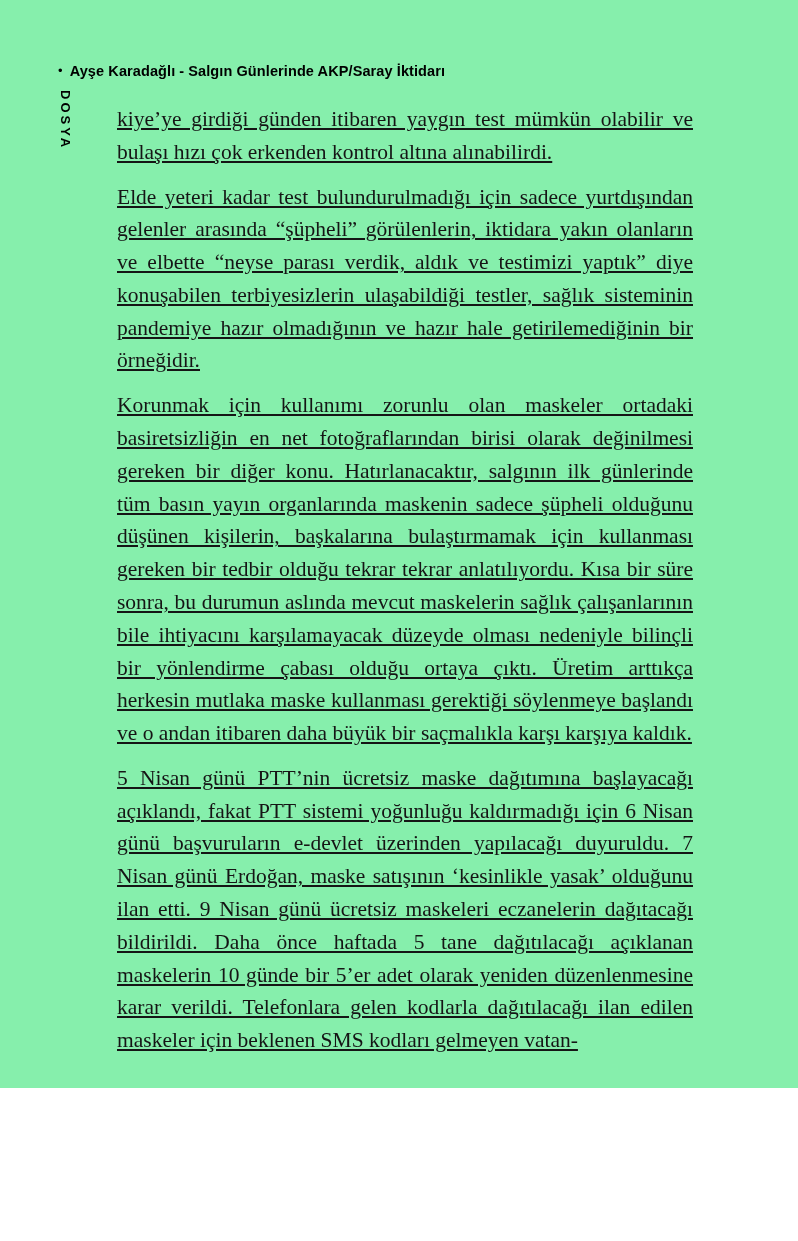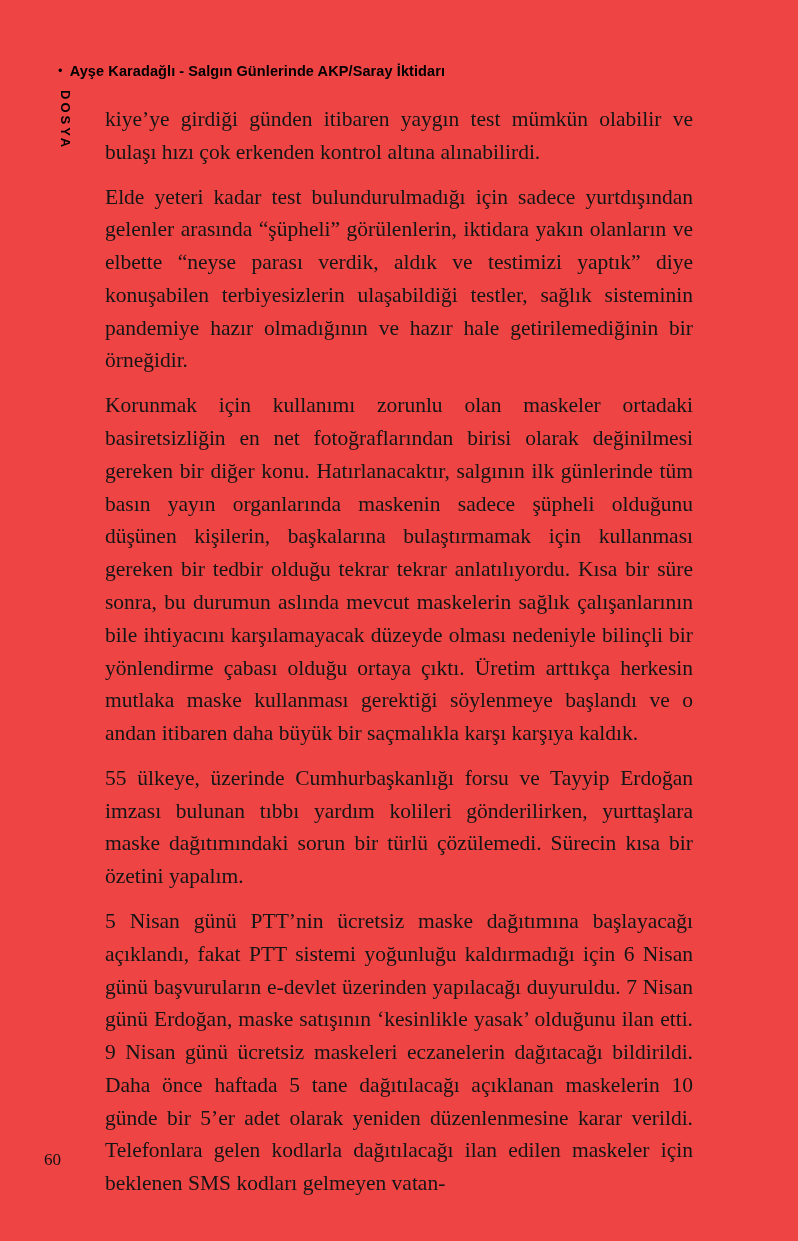--- a/index.html
+++ b/index.html
@@ -3,22 +3,22 @@
 <meta charset="utf-8">
 <style>
   html, body {
     margin: 0;
     padding: 0;
     background: #ffffff;
   }
   .page {
     position: relative;
     width: 798px;
-    height: 1241px;
-    background: #ef4444;
+    height: 1088px;
+    background: #86efac;
     overflow: hidden;
     font-family: "Liberation Serif", serif;
     color: #151515;
   }
   
   .running-header {
     position: absolute;
     left: 58px;
     top: 63px;
     font-family: "Liberation Sans", sans-serif;
@@ -62,21 +62,22 @@
   .text-block {
     position: absolute;
     left: 105px;
     top: 103px;
     width: 588px;
     font-size: 21.5px;
     line-height: 1.525;
     text-align: justify;
   }
   .text-block p {
-    margin: 0 0 12px 0;
+    margin: 0 0 12px 12px;
+    text-decoration: underline;
   }
   .text-block p:first-child {
     margin-top: 0;
   }
   
   .page-number {
     position: absolute;
     left: 44px;
     top: 1150px;
     font-family: "Liberation Serif", serif;
@@ -92,19 +93,18 @@
   <div class="running-header">
     <span class="bullet">•</span><span class="author">Ayşe Karadağlı</span><span class="sep">-</span><span class="book-title">Salgın Günlerinde AKP/Saray İktidarı</span>
   </div>
 
   <div class="side-label">DOSYA</div>
 
   <div class="text-block">
     <p>kiye’ye girdiği günden itibaren yaygın test mümkün olabilir ve bulaşı hızı çok erkenden kontrol altına alınabilirdi.</p>
     <p>Elde yeteri kadar test bulundurulmadığı için sadece yurtdışından gelenler arasında “şüpheli” görülenlerin, iktidara yakın olanların ve elbette “neyse parası verdik, aldık ve testimizi yaptık” diye konuşabilen terbiyesizlerin ulaşabildiği testler, sağlık sisteminin pandemiye hazır olmadığının ve hazır hale getirilemediğinin bir örneğidir.</p>
     <p>Korunmak için kullanımı zorunlu olan maskeler ortadaki basiretsizliğin en net fotoğraflarından birisi olarak değinilmesi gereken bir diğer konu. Hatırlanacaktır, salgının ilk günlerinde tüm basın yayın organlarında maskenin sadece şüpheli olduğunu düşünen kişilerin, başkalarına bulaştırmamak için kullanması gereken bir tedbir olduğu tekrar tekrar anlatılıyordu. Kısa bir süre sonra, bu durumun aslında mevcut maskelerin sağlık çalışanlarının bile ihtiyacını karşılamayacak düzeyde olması nedeniyle bilinçli bir yönlendirme çabası olduğu ortaya çıktı. Üretim arttıkça herkesin mutlaka maske kullanması gerektiği söylenmeye başlandı ve o andan itibaren daha büyük bir saçmalıkla karşı karşıya kaldık.</p>
-    <p>55 ülkeye, üzerinde Cumhurbaşkanlığı forsu ve Tayyip Erdoğan imzası bulunan tıbbı yardım kolileri gönderilirken, yurttaşlara maske dağıtımındaki sorun bir türlü çözülemedi. Sürecin kısa bir özetini yapalım.</p>
     <p>5 Nisan günü PTT’nin ücretsiz maske dağıtımına başlayacağı açıklandı, fakat PTT sistemi yoğunluğu kaldırmadığı için 6 Nisan günü başvuruların e-devlet üzerinden yapılacağı duyuruldu. 7 Nisan günü Erdoğan, maske satışının ‘kesinlikle yasak’ olduğunu ilan etti. 9 Nisan günü ücretsiz maskeleri eczanelerin dağıtacağı bildirildi. Daha önce haftada 5 tane dağıtılacağı açıklanan maskelerin 10 günde bir 5’er adet olarak yeniden düzenlenmesine karar verildi. Telefonlara gelen kodlarla dağıtılacağı ilan edilen maskeler için beklenen SMS kodları gelmeyen vatan-</p>
   </div>
 
   <div class="page-number">60</div>
 
 </div>
 
 </body></html>

